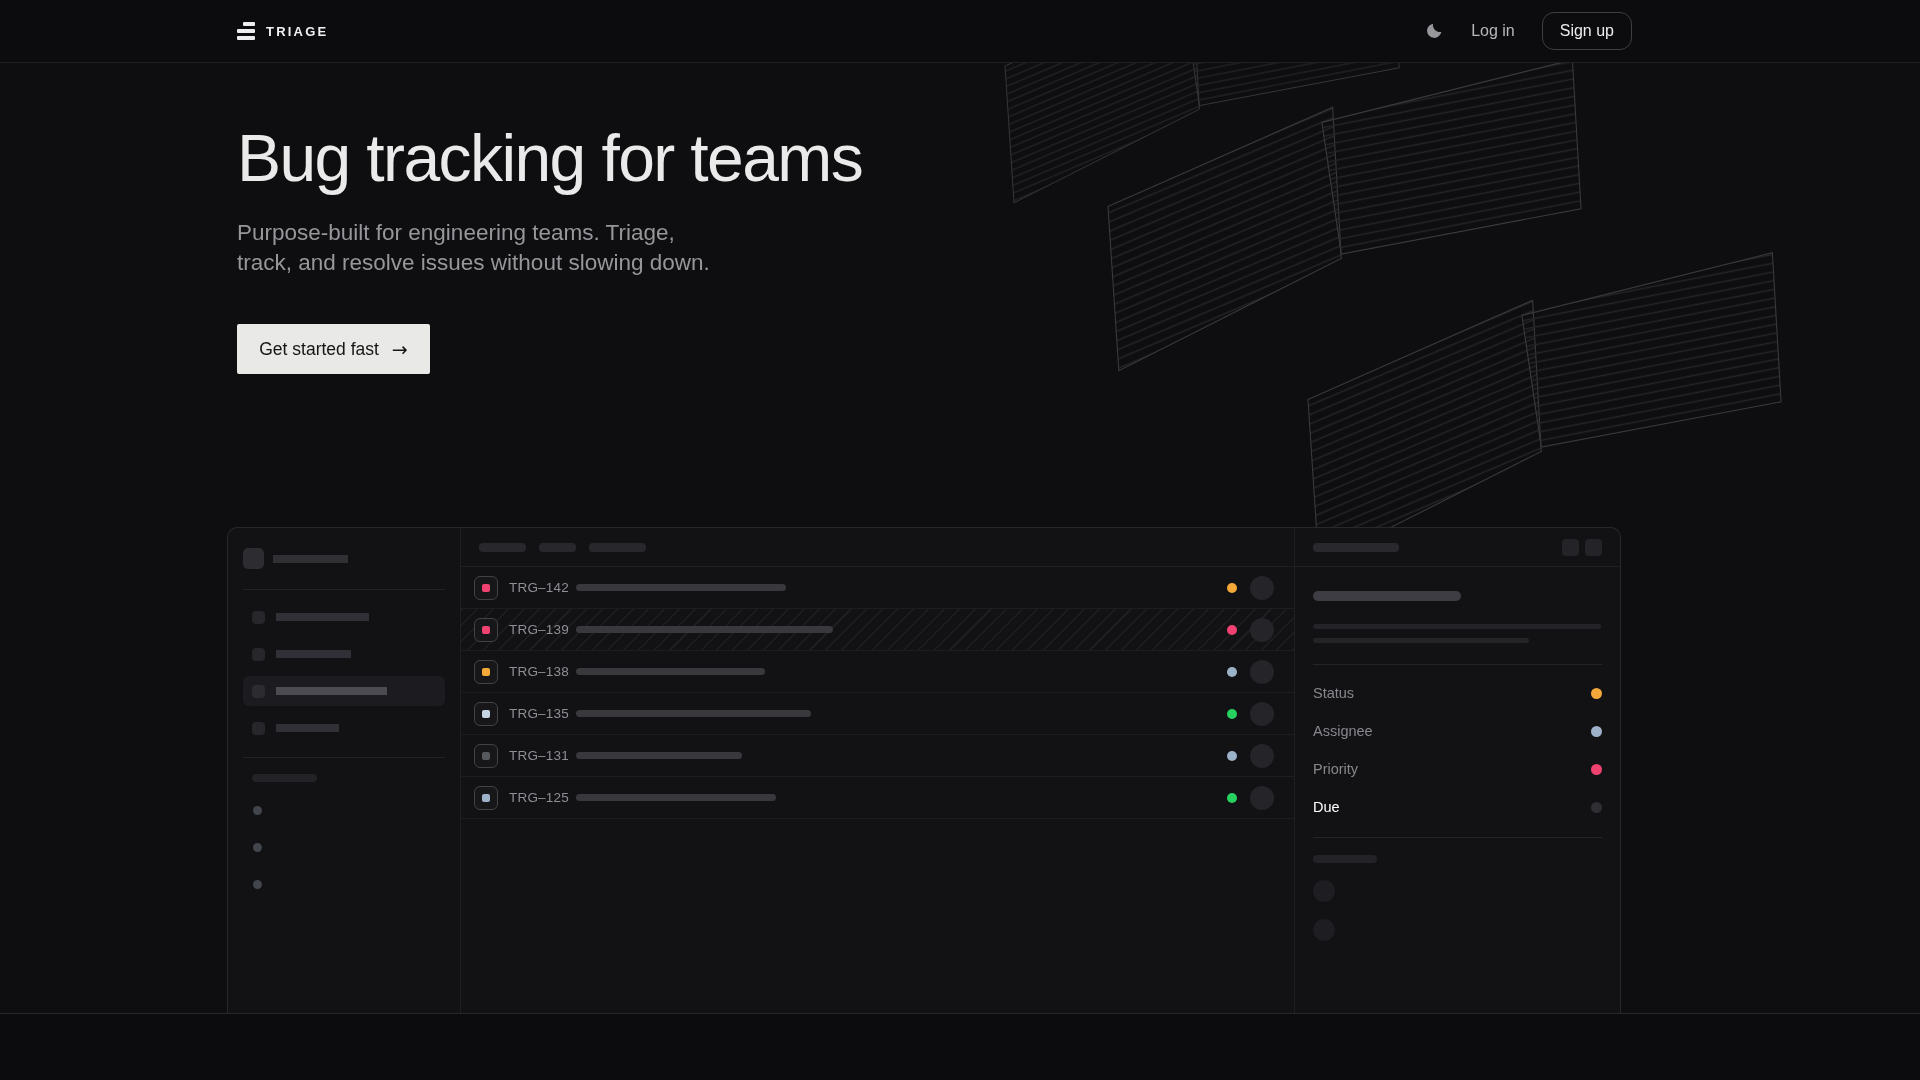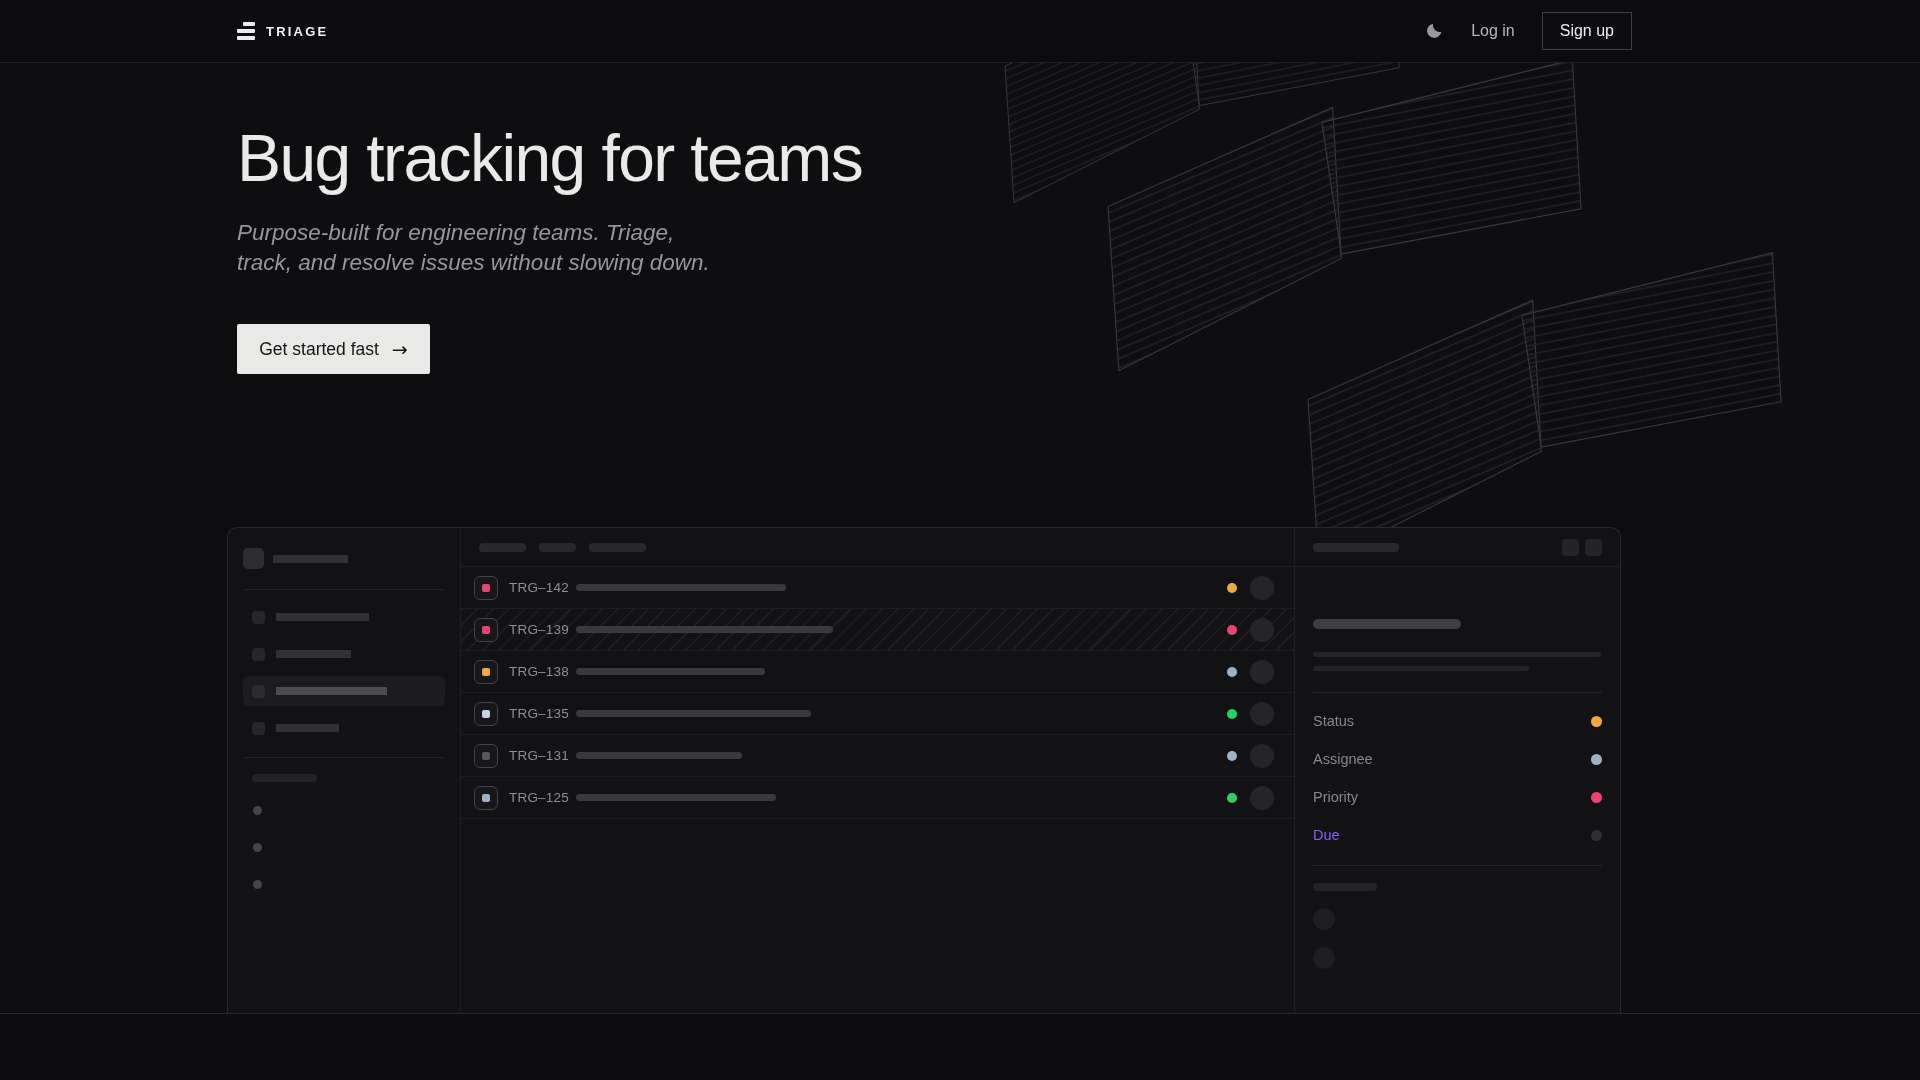--- a/index.html
+++ b/index.html
@@ -24,36 +24,36 @@
   .logo-bars i { display:block; height:4px; border-radius:1px; background:#ededef; }
   .logo-bars .b1 { width:12px; align-self:flex-end; }
   .logo-bars .b2 { width:18px; }
   .logo-bars .b3 { width:18px; }
   .brand-name { color:#f1f1f3; font-size:13px; font-weight:bold; letter-spacing:2.2px; }
   .nav-right { margin-left:auto; display:flex; align-items:center; gap:27px; }
   .moon-btn { background:none; border:none; cursor:pointer; display:flex; align-items:center; }
   .login-link { color:#b7b7bc; font-size:16px; text-decoration:none; cursor:pointer; }
   .signup-btn {
     background:transparent; color:#ededf0; font-size:16px;
-    border:1px solid #3e3e44; border-radius:0;
+    border:1px solid #3e3e44; border-radius:12px;
     padding:9px 17px; cursor:pointer; font-family:inherit;
   }
 
   
   .hero { position:relative; height:950px; overflow:hidden; }
   .decor-svg { position:absolute; left:980px; top:0; width:810px; height:560px; pointer-events:none; }
 
   .hero h1 {
     margin:57px 0 0 237px;
     font-size:66px; line-height:76px; font-weight:500;
     color:#eaeaea; letter-spacing:-1.6px;
   }
   .hero .subtitle {
     margin:22px 16px 0 237px; width:480px;
-    font-size:22.5px; line-height:30px; color:#96969b;font-style:italic;
+    font-size:22.5px; line-height:30px; color:#96969b;
   }
   .cta-btn {
     margin:46px 0 0 237px;
     width:193px; height:50px;
     background:#e9e9e8; color:#151515;
     border:none; border-radius:2px; cursor:pointer;
     font-family:inherit; font-size:17.5px; font-weight:500;
     display:flex; align-items:center; justify-content:center; gap:13px;
   }
   .cta-arrow { font-family:"DejaVu Sans", sans-serif; font-size:19px; line-height:1; }
@@ -98,34 +98,34 @@
   .ic { width:24px; height:24px; border:1px solid #414147; border-radius:6px; background:#17171a;
         display:flex; align-items:center; justify-content:center; margin-right:11px; flex:none; }
   .ic-inner { width:8px; height:8px; border-radius:2px; }
   .iid { width:63px; font-size:13.5px; color:#8e8e95; letter-spacing:0.2px; flex:none; }
   .ititle { height:7px; border-radius:3.5px; background:#38383d; margin-left:4px; }
   .row-right { margin-left:auto; display:flex; align-items:center; gap:13px; }
   .rdot { width:10px; height:10px; border-radius:50%; }
   .ravatar { width:24px; height:24px; border-radius:50%; background:#242429; }
 
   
-  .m-panel { width:325px; flex:none; display:flex; flex-direction:column;gap:28px; }
+  .m-panel { width:325px; flex:none; display:flex; flex-direction:column; }
   .p-head { height:39px; flex:none; border-bottom:1px solid #1f1f23; display:flex; align-items:center; padding:0 18px; }
   .ph-pill { width:86px; height:9px; background:#29292d; border-radius:4px; }
   .ph-squares { margin-left:auto; display:flex; gap:6px; }
   .ph-sq { width:17px; height:17px; border-radius:4px; background:#232328; }
   .p-body { padding:24px 18px 0; }
   .pt-pill { width:148px; height:10px; border-radius:5px; background:#3d3d43; margin-bottom:23px; }
   .p-line { height:5px; border-radius:2.5px; background:#232328; }
   .p-line1 { width:288px; margin-bottom:9px; }
   .p-line2 { width:216px; }
   .p-div { height:1px; background:#232328; margin:21px 0 9px; }
   .field { display:flex; align-items:center; height:38px; }
   .f-label { font-size:14.5px; color:#87878d; }
-  .field.dim .f-label { color:#8b5cf6; }
+  .field.dim .f-label { color:#ffffff; }
   .f-dot { margin-left:auto; width:11px; height:11px; border-radius:50%; }
   .p-div2 { height:1px; background:#232328; margin:11px 0 17px; }
   .p-pill { width:64px; height:8px; background:#222227; border-radius:4px; margin-bottom:17px; }
   .p-av { width:22px; height:22px; border-radius:50%; background:#1d1d22; margin-bottom:17px; }
 
   
   .footer { position:absolute; left:0; top:1013px; width:1920px; height:67px;
             background:#0c0c0e; border-top:1px solid #28282c; }
 </style>
 </head>

